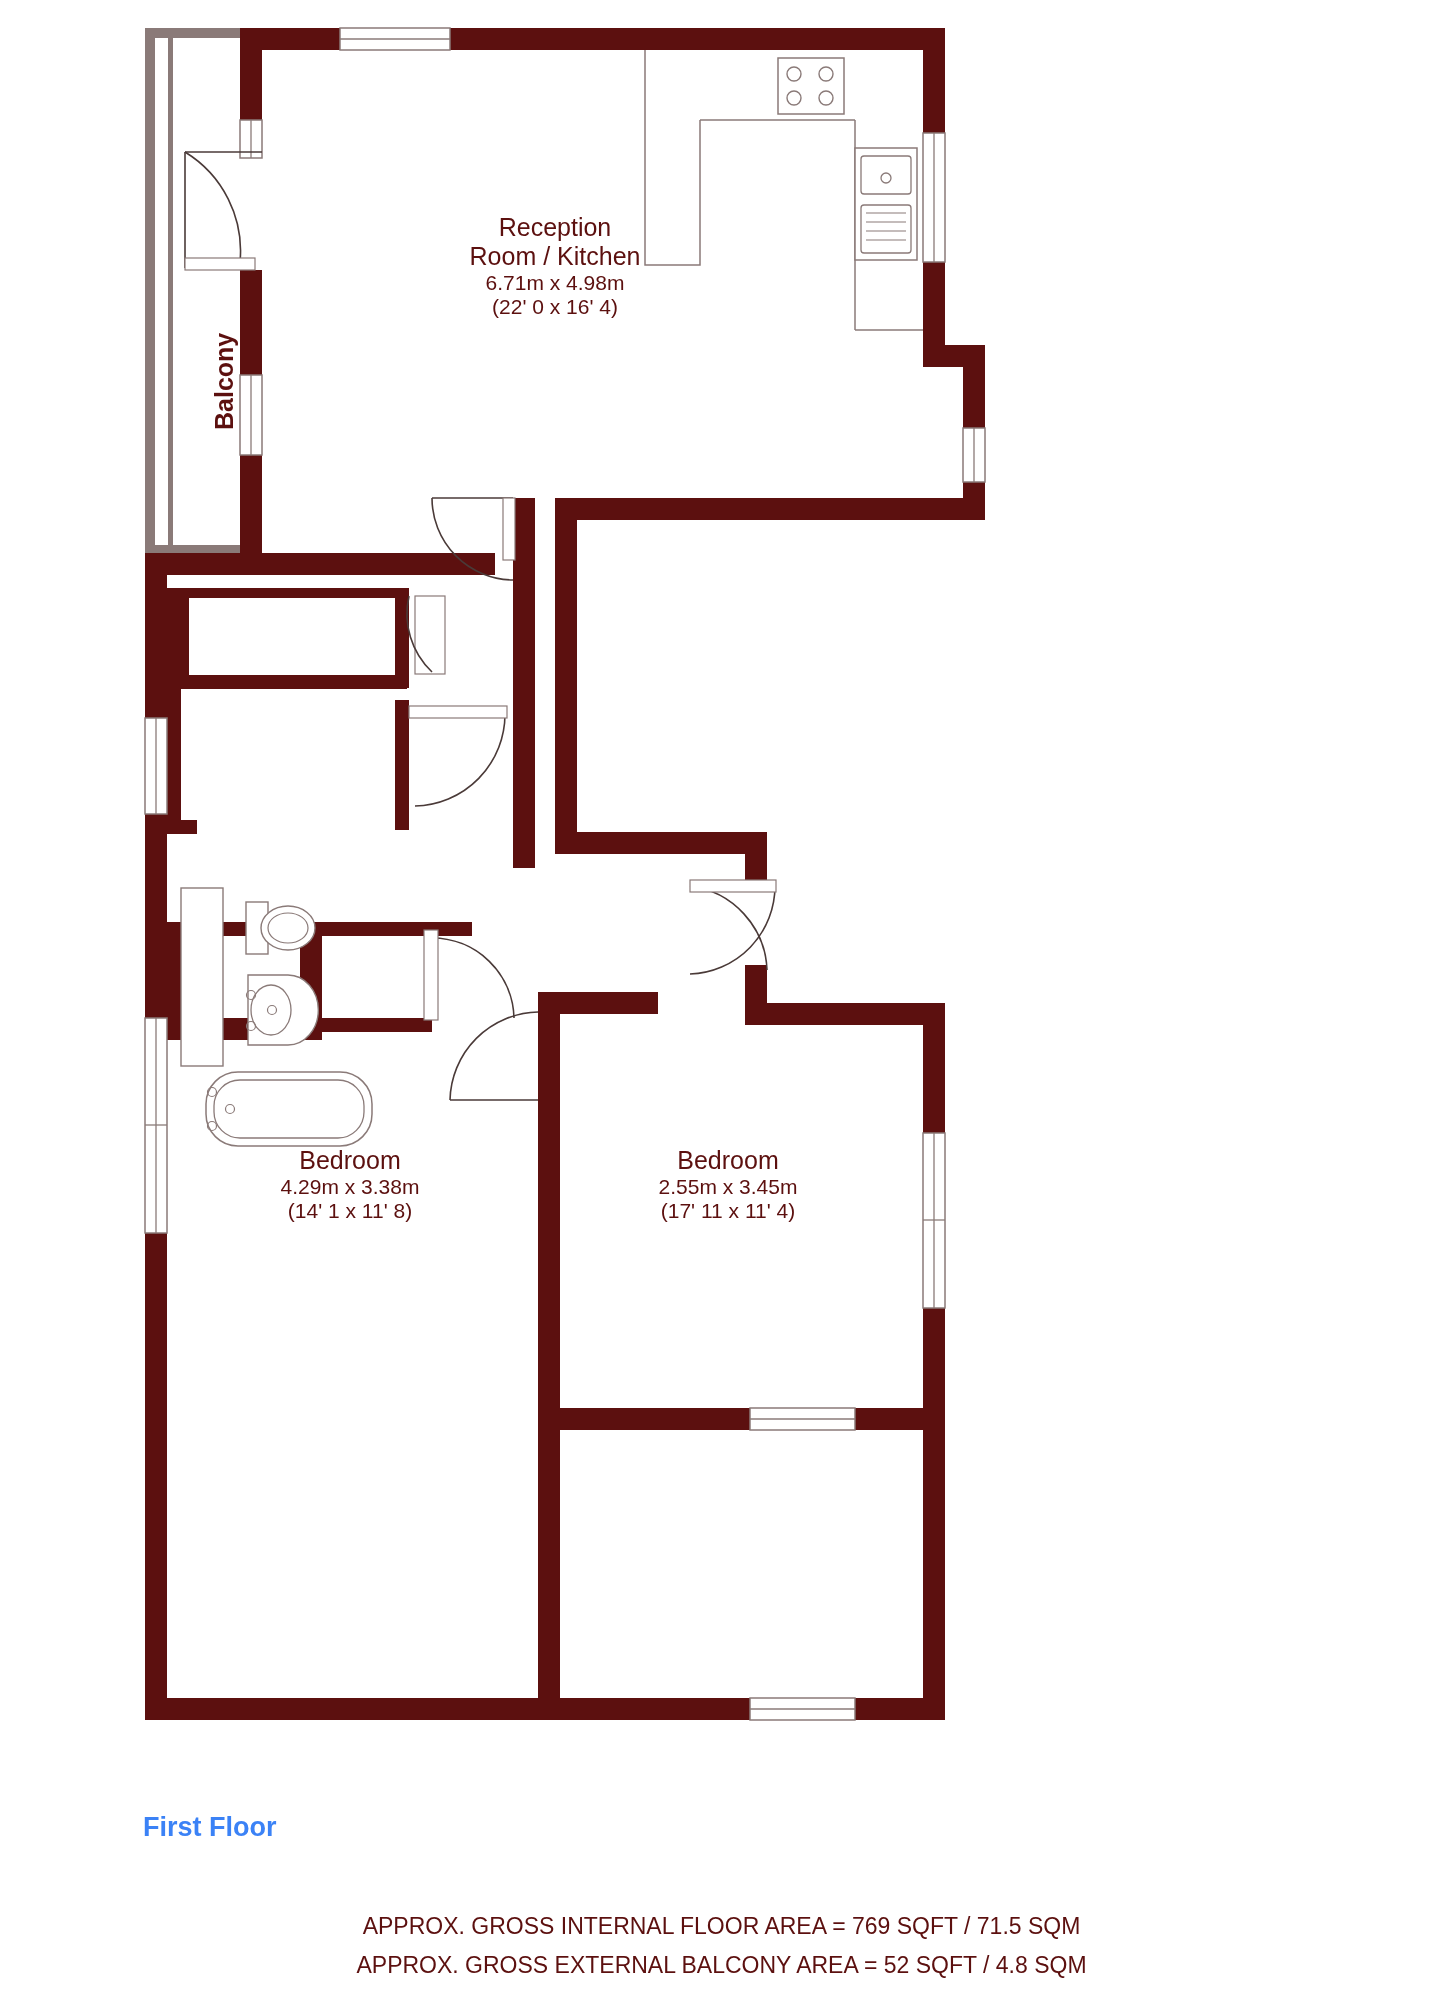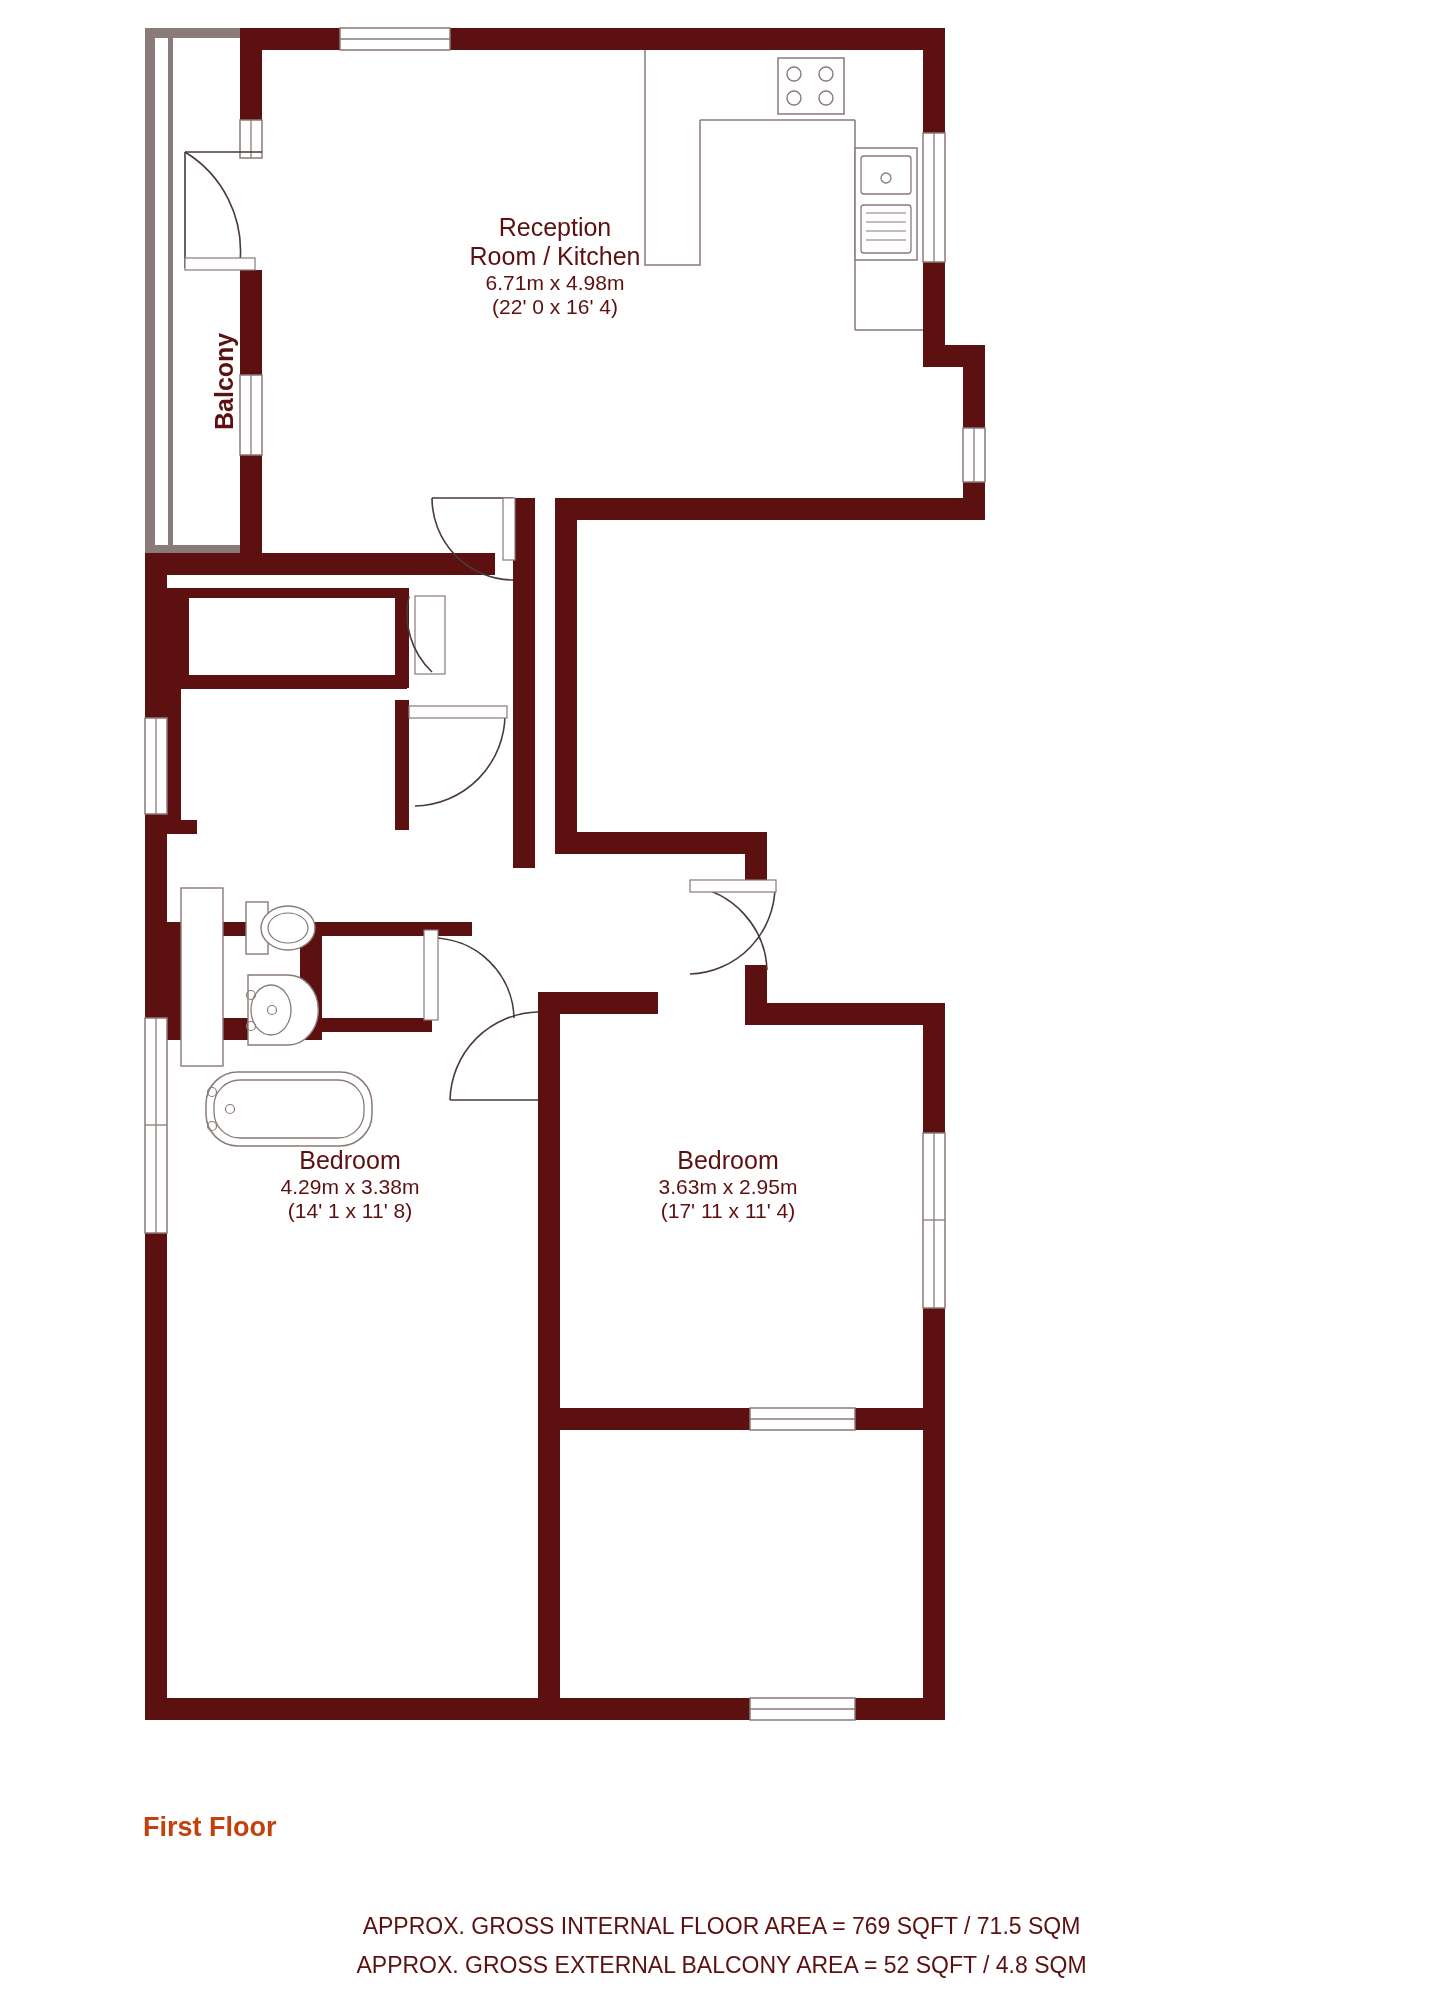--- a/index.html
+++ b/index.html
@@ -49,21 +49,21 @@
     transform-origin: left top;
     font-weight: bold;
     font-size: 25px;
     color: #5c100f;
     white-space: nowrap;
   }
   #floor-title {
     position: absolute;
     font-weight: bold;
     font-size: 27px;
-    color: #c2410c;
+    color: #3b82f6;
     white-space: nowrap;
   }
   .footer-line {
     position: absolute;
     width: 1443px;
     left: 0;
     text-align: center;
     font-size: 23px;
     color: #5c100f;
     white-space: nowrap;
@@ -319,21 +319,21 @@
   </div>
 
   <div class="room-block" style="left: 205px; top: 1146px; width: 290px;">
     <span class="room-name">Bedroom</span>
     <span class="room-dim">4.29m x 3.38m</span>
     <span class="room-dim">(14' 1 x 11' 8)</span>
   </div>
 
   <div class="room-block" style="left: 583px; top: 1146px; width: 290px;">
     <span class="room-name">Bedroom</span>
-    <span class="room-dim">3.63m x 2.95m</span>
+    <span class="room-dim">2.55m x 3.45m</span>
     <span class="room-dim">(17' 11 x 11' 4)</span>
   </div>
 
   <div id="floor-title" style="left: 143px; top: 1812px;">First Floor</div>
 
   <div class="footer-line" style="top: 1913px;">APPROX. GROSS INTERNAL FLOOR AREA = 769 SQFT / 71.5 SQM</div>
 
   <div class="footer-line" style="top: 1952px;">APPROX. GROSS EXTERNAL BALCONY AREA = 52 SQFT / 4.8 SQM</div>
 
 </div>

